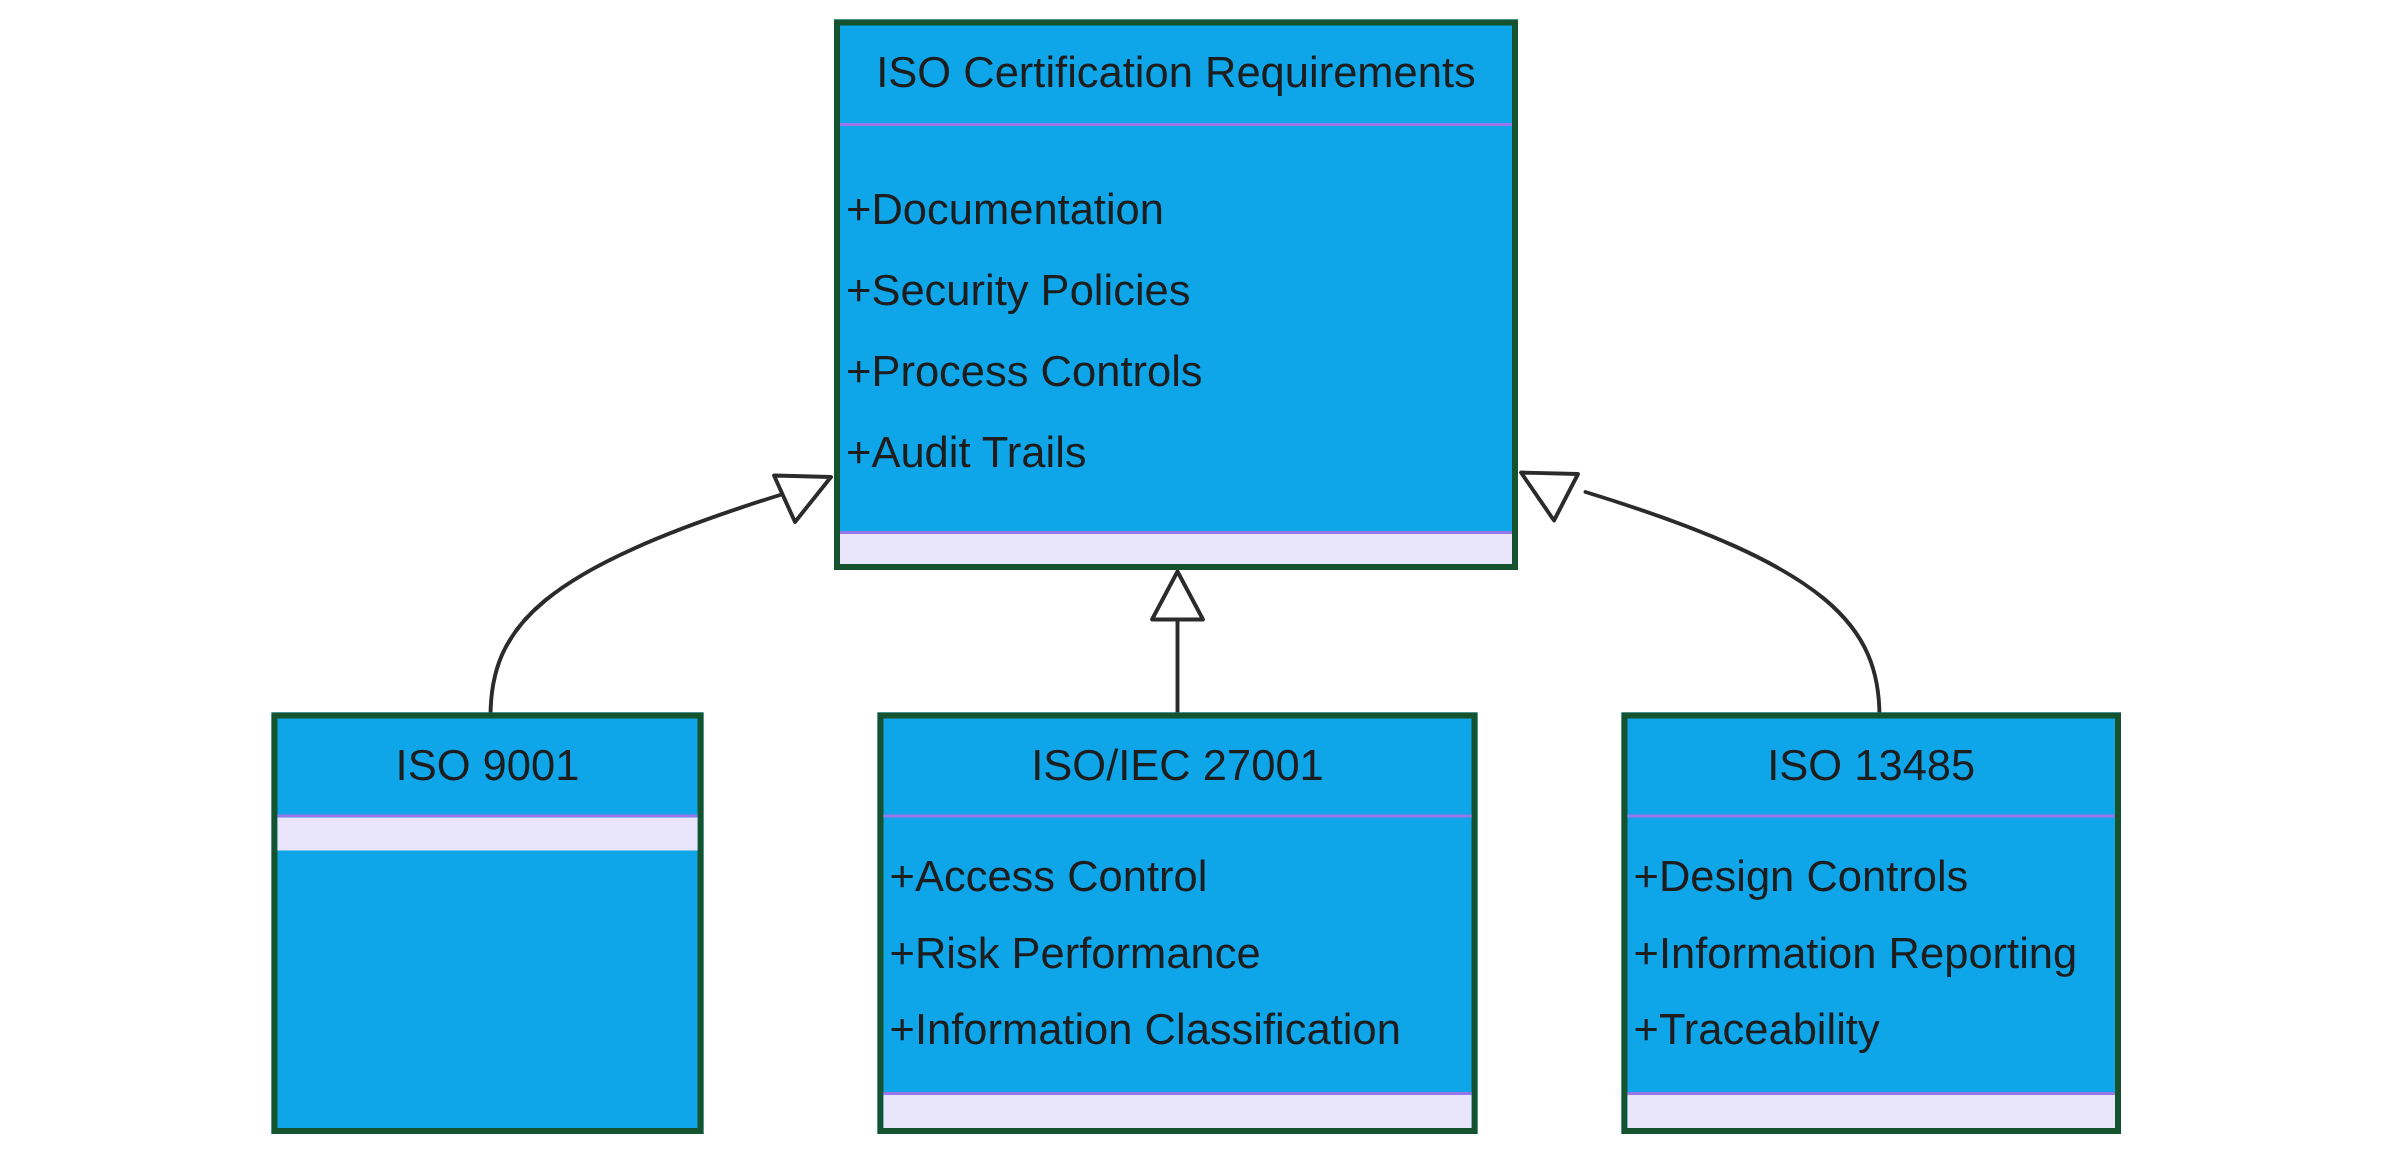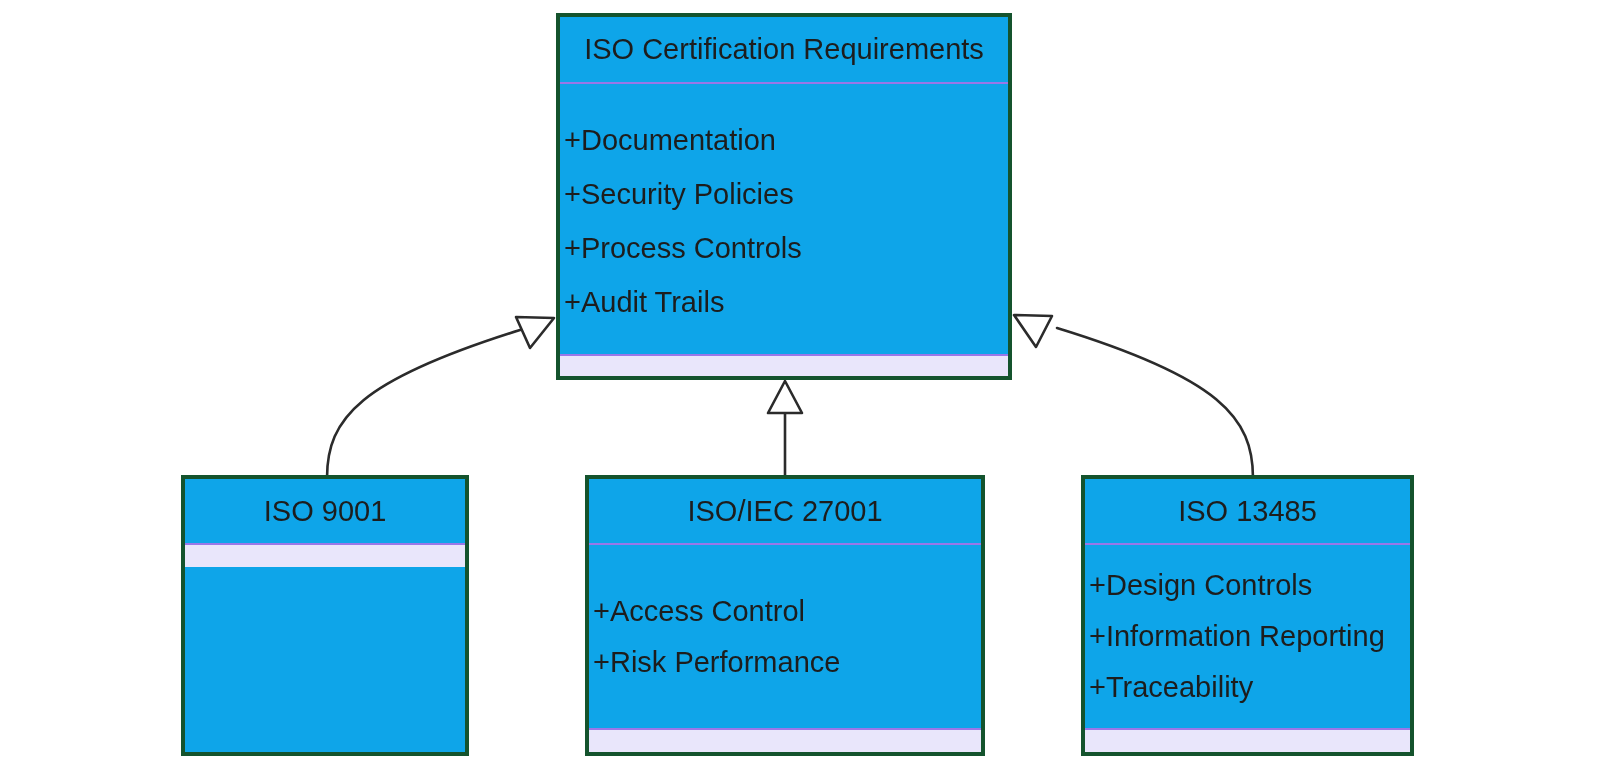--- a/index.html
+++ b/index.html
@@ -126,20 +126,21 @@
   <div class="uml-class child" id="class-iso9001">
     <div class="class-title">ISO 9001</div>
     <div class="class-methods"></div>
   </div>
 
   <div class="uml-class child" id="class-iso27001">
     <div class="class-title">ISO/IEC 27001</div>
     <div class="class-attributes">
       <div class="attribute-row">+Access Control</div>
       <div class="attribute-row">+Risk Performance</div>
+      <div class="attribute-row">+Information Classification</div>
     </div>
     <div class="class-methods"></div>
   </div>
 
   <div class="uml-class child" id="class-iso13485">
     <div class="class-title">ISO 13485</div>
     <div class="class-attributes">
       <div class="attribute-row">+Design Controls</div>
       <div class="attribute-row">+Information Reporting</div>
       <div class="attribute-row">+Traceability</div>

